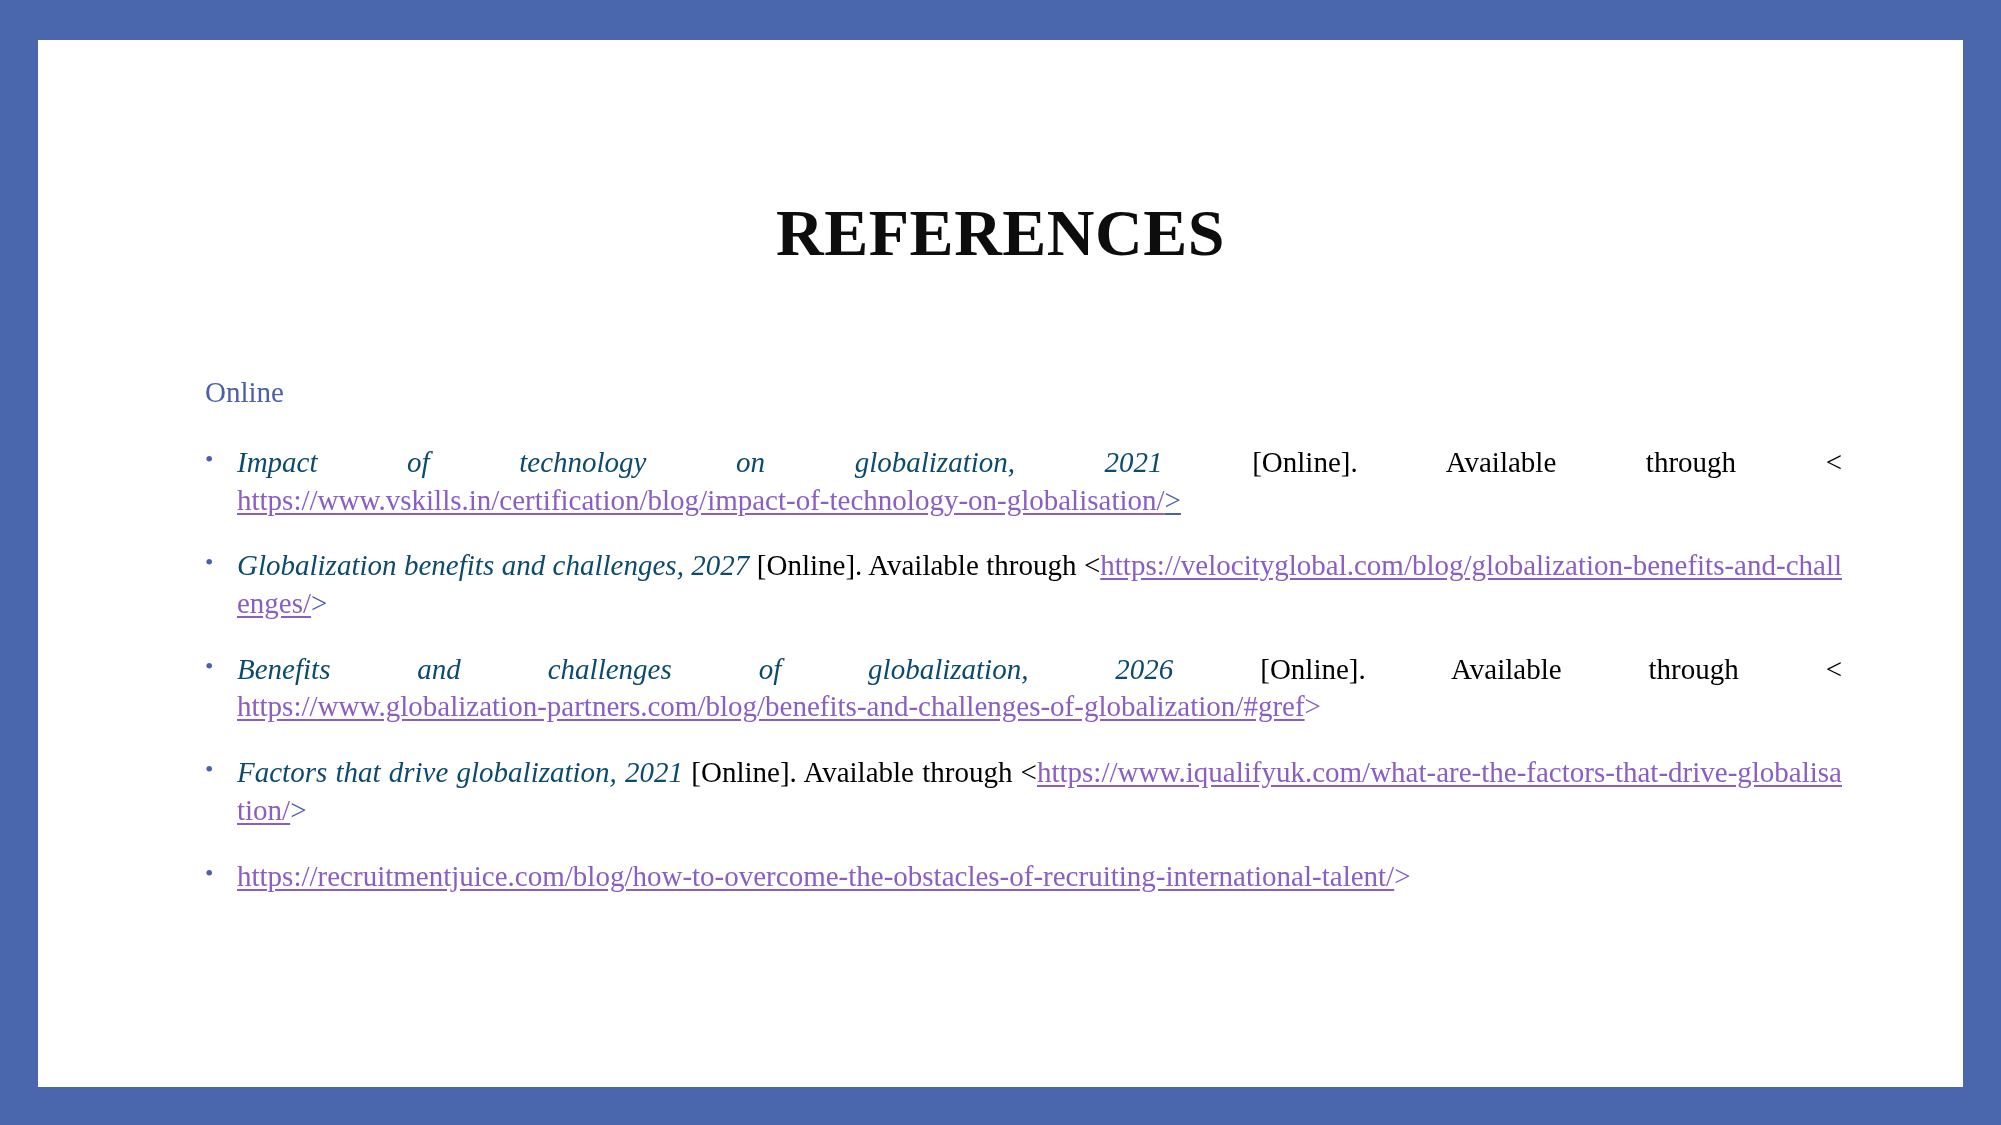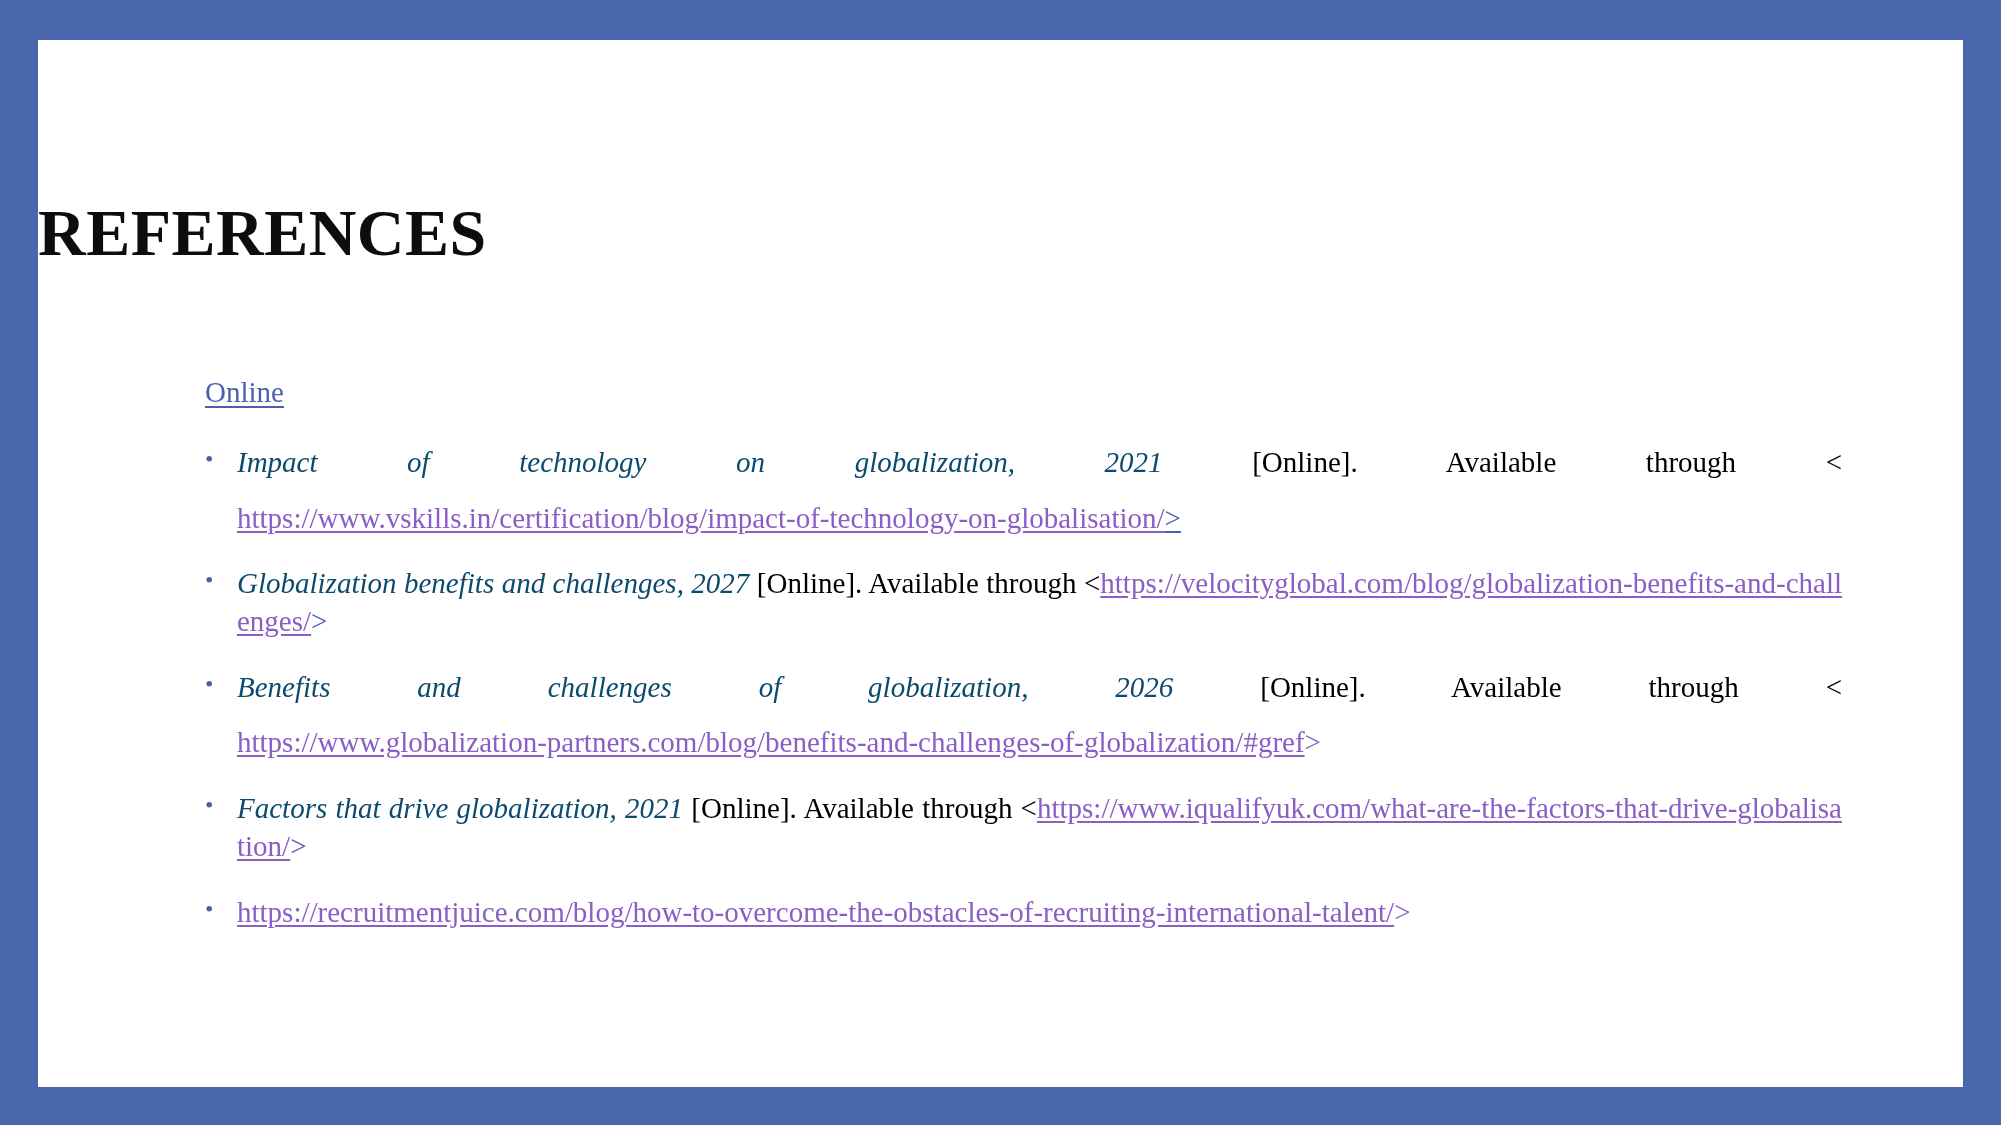--- a/index.html
+++ b/index.html
@@ -30,40 +30,40 @@
     height: 1047px;
     background: #ffffff;
     overflow: hidden;
   }
 
   #slide-title {
     position: absolute;
     left: 0;
     top: 158px;
     width: 1925px;
+    text-align: center;
     font-family: "Liberation Serif", "DejaVu Serif", serif;
     font-weight: bold;
     font-size: 66px;
     line-height: 1.05;
     letter-spacing: 0.5px;
     color: #0d0d0d;
   }
 
   #body-block {
     position: absolute;
     left: 167px;
     top: 338px;
     width: 1637px;
   }
 
   #section-heading {
     font-size: 29px;
     line-height: 1.0;
     color: #4a5fae;
-    text-decoration: underline;
     text-underline-offset: 4px;
     margin-bottom: 37px;
     display: inline-block;
   }
 
   ul.ref-list {
     list-style: none;
     margin: 0;
     padding: 0;
   }
@@ -124,21 +124,20 @@
     text-align-last: left;
   }
   li.justify-all .line-1 {
     display: block;
     text-align: justify;
     text-align-last: justify;
   }
   li.justify-all .line-2 {
     display: block;
     text-align: left;
-    margin-top: 18px;
   }
   li.single-line {
     text-align: left;
   }
 </style>
 </head>
 <body>
 
 <div id="slide-frame">
   <div id="slide">

